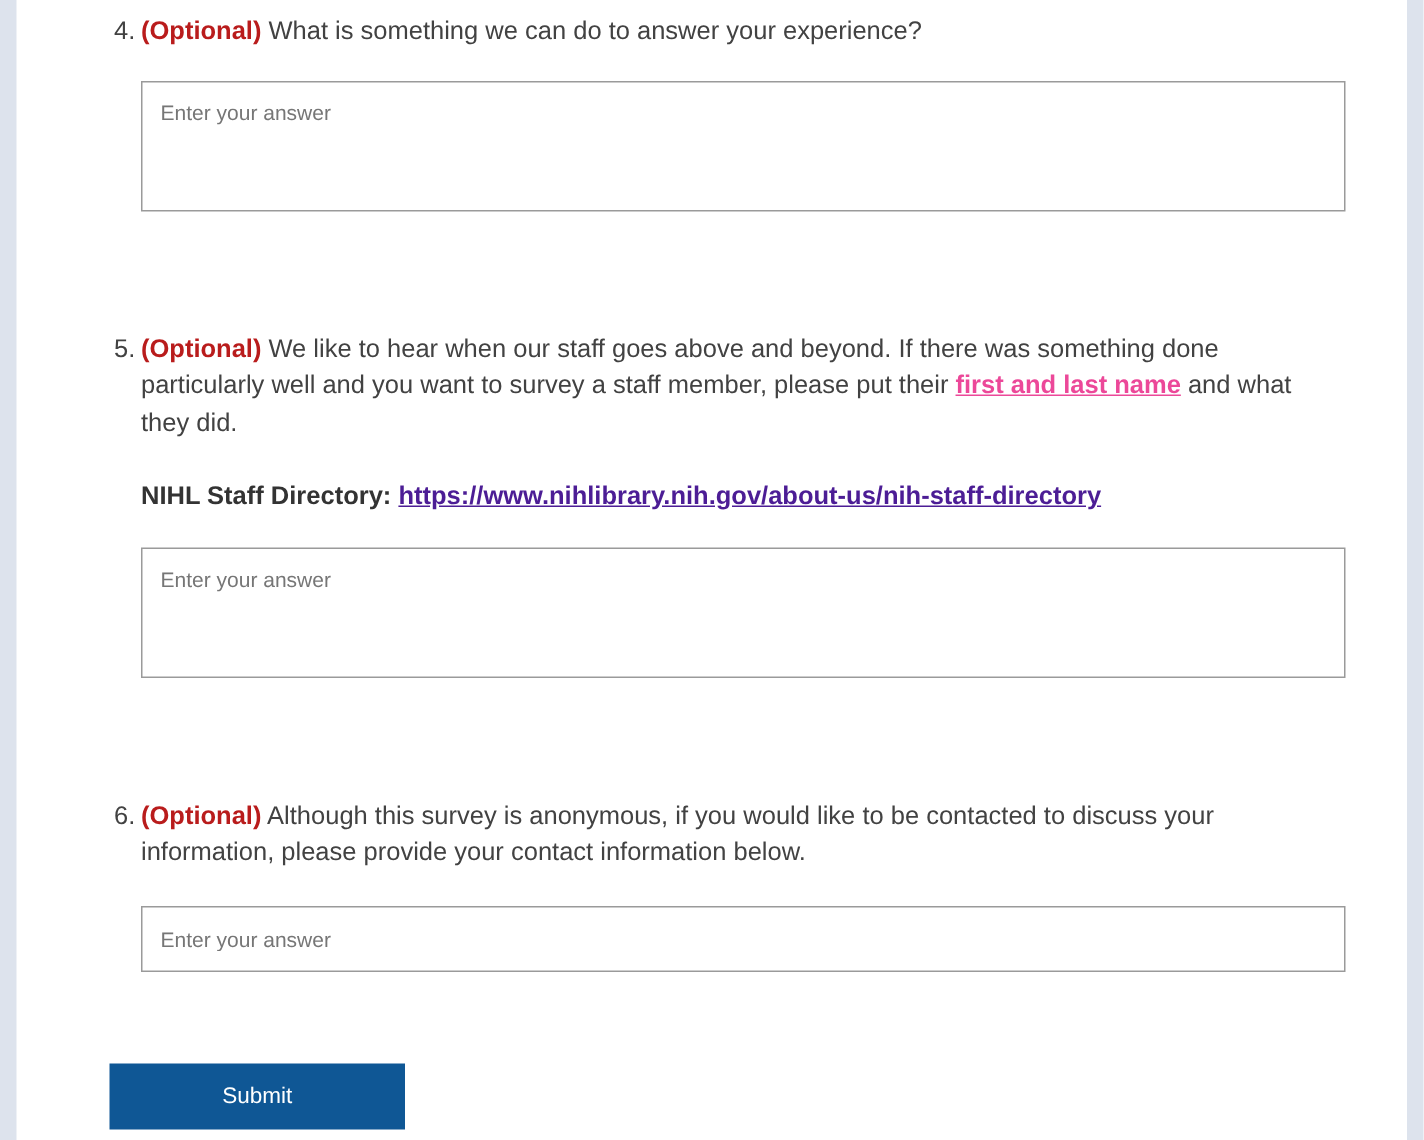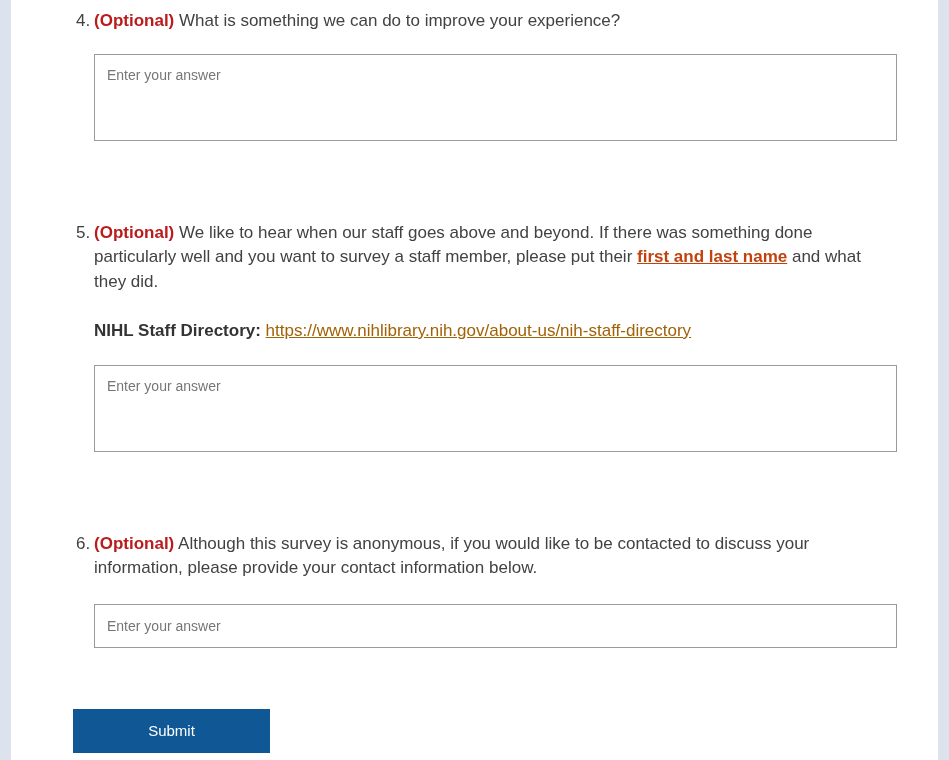--- a/index.html
+++ b/index.html
@@ -34,31 +34,31 @@
   .q-body {
     flex: 1;
     min-width: 0;
   }
   .q-text strong {
     font-weight: 700;
     color: #b91c1c;
   }
   .bold-underline {
     font-weight: 700;
-    color: #c2410c;
+    color: #ec4899;
     text-decoration: underline;
   }
   .directory-line {
     margin-top: 25px;
     font-weight: 700;
     color: #333333;
   }
   .directory-line a {
-    font-weight: 400;
-    color: #a16207;
+    font-weight: 700;
+    color: #4c1d95;
     text-decoration: underline;
   }
   textarea.answer {
     display: block;
     box-sizing: border-box;
     width: 100%;
     height: 87px;
     margin-top: 20px;
     border: 1px solid #9a9a9a;
     background: #ffffff;
@@ -106,21 +106,21 @@
   }
 </style>
 </head>
 <body>
 
 <div class="card">
 
   <div class="question">
     <span class="q-num">4.</span>
     <div class="q-body">
-      <div class="q-text"><strong>(Optional)</strong><span> What is something we can do to improve your experience?</span></div>
+      <div class="q-text"><strong>(Optional)</strong><span> What is something we can do to answer your experience?</span></div>
       <textarea class="answer" placeholder="Enter your answer" style=""></textarea>
     </div>
   </div>
 
   <div class="question q5-block">
     <span class="q-num">5.</span>
     <div class="q-body">
       <div class="q-text"><strong>(Optional)</strong><span> We like to hear when our staff goes above and beyond. If there was something done particularly well and you want to survey a staff member, please put their </span><span class="bold-underline">first and last name</span><span> and what they did.</span></div>
       <div class="directory-line"><span>NIHL Staff Directory: </span><a href="#">https://www.nihlibrary.nih.gov/about-us/nih-staff-directory</a></div>
       <div class="q5-textarea-wrap">

